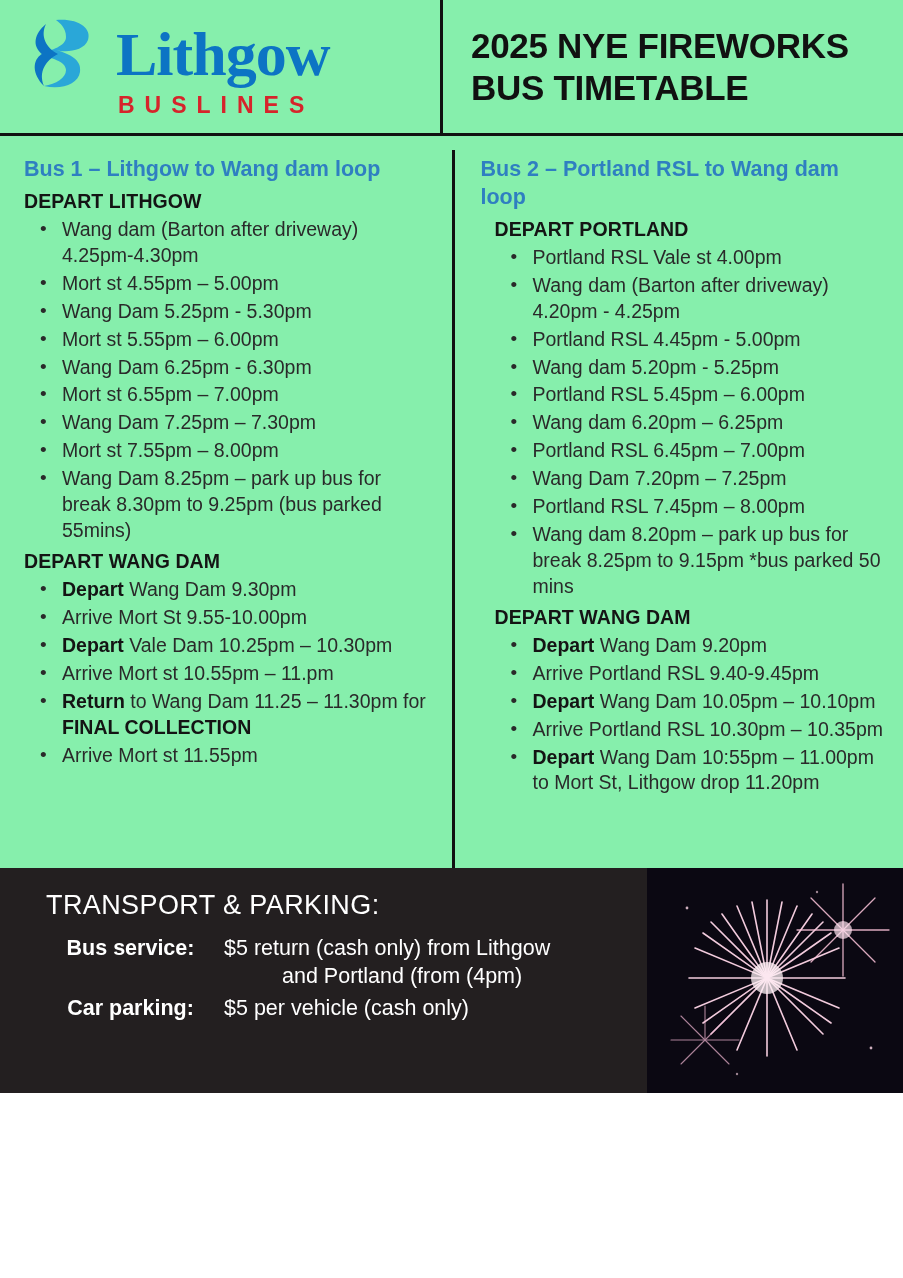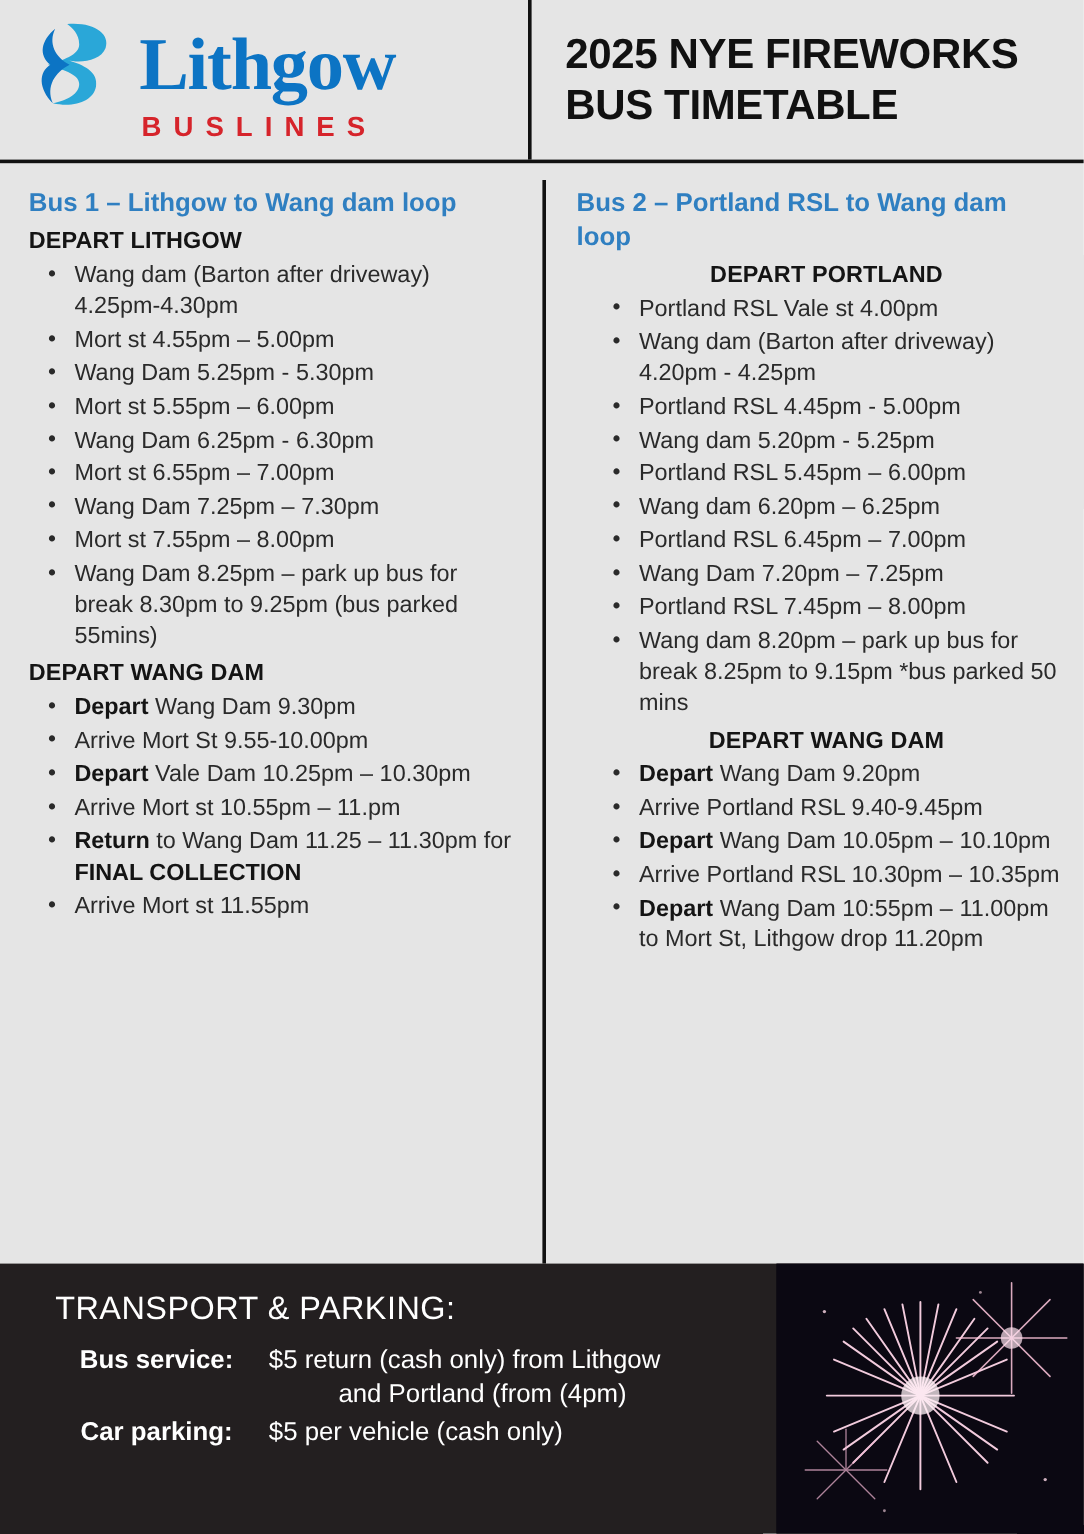--- a/index.html
+++ b/index.html
@@ -7,25 +7,25 @@
   body {
     width: 903px;
     height: 1278px;
     font-family: "Liberation Sans", sans-serif;
     background: #ffffff;
     color: #1b1b1b;
     overflow: hidden;
   }
   .page {
     width: 903px;
-    height: 1278px;
+    height: 1093px;
     position: relative;
     display: flex;
     flex-direction: column;
-    background: #e5e5e5;
+    background: #86efac;
   }
 
   
   .header {
     height: 136px;
     display: flex;
     align-items: stretch;
     border-bottom: 3px solid #111111;
     flex: 0 0 auto;
   }
@@ -102,21 +102,21 @@
     line-height: 1.3;
     margin: 6px 0 6px 0;
   }
   .sec-head {
     font-size: 19.5px;
     font-weight: 700;
     color: #141414;
     margin: 6px 0 4px 0;
     letter-spacing: 0.1px;
   }
-  .col-right .sec-head { margin-left: 14px; text-align: center; }
+  .col-right .sec-head { margin-left: 14px; }
   ul.items {
     list-style: none;
     margin: 0 0 4px 0;
     padding: 0;
   }
   ul.items li {
     position: relative;
     padding-left: 38px;
     font-size: 19.5px;
     line-height: 1.33;

